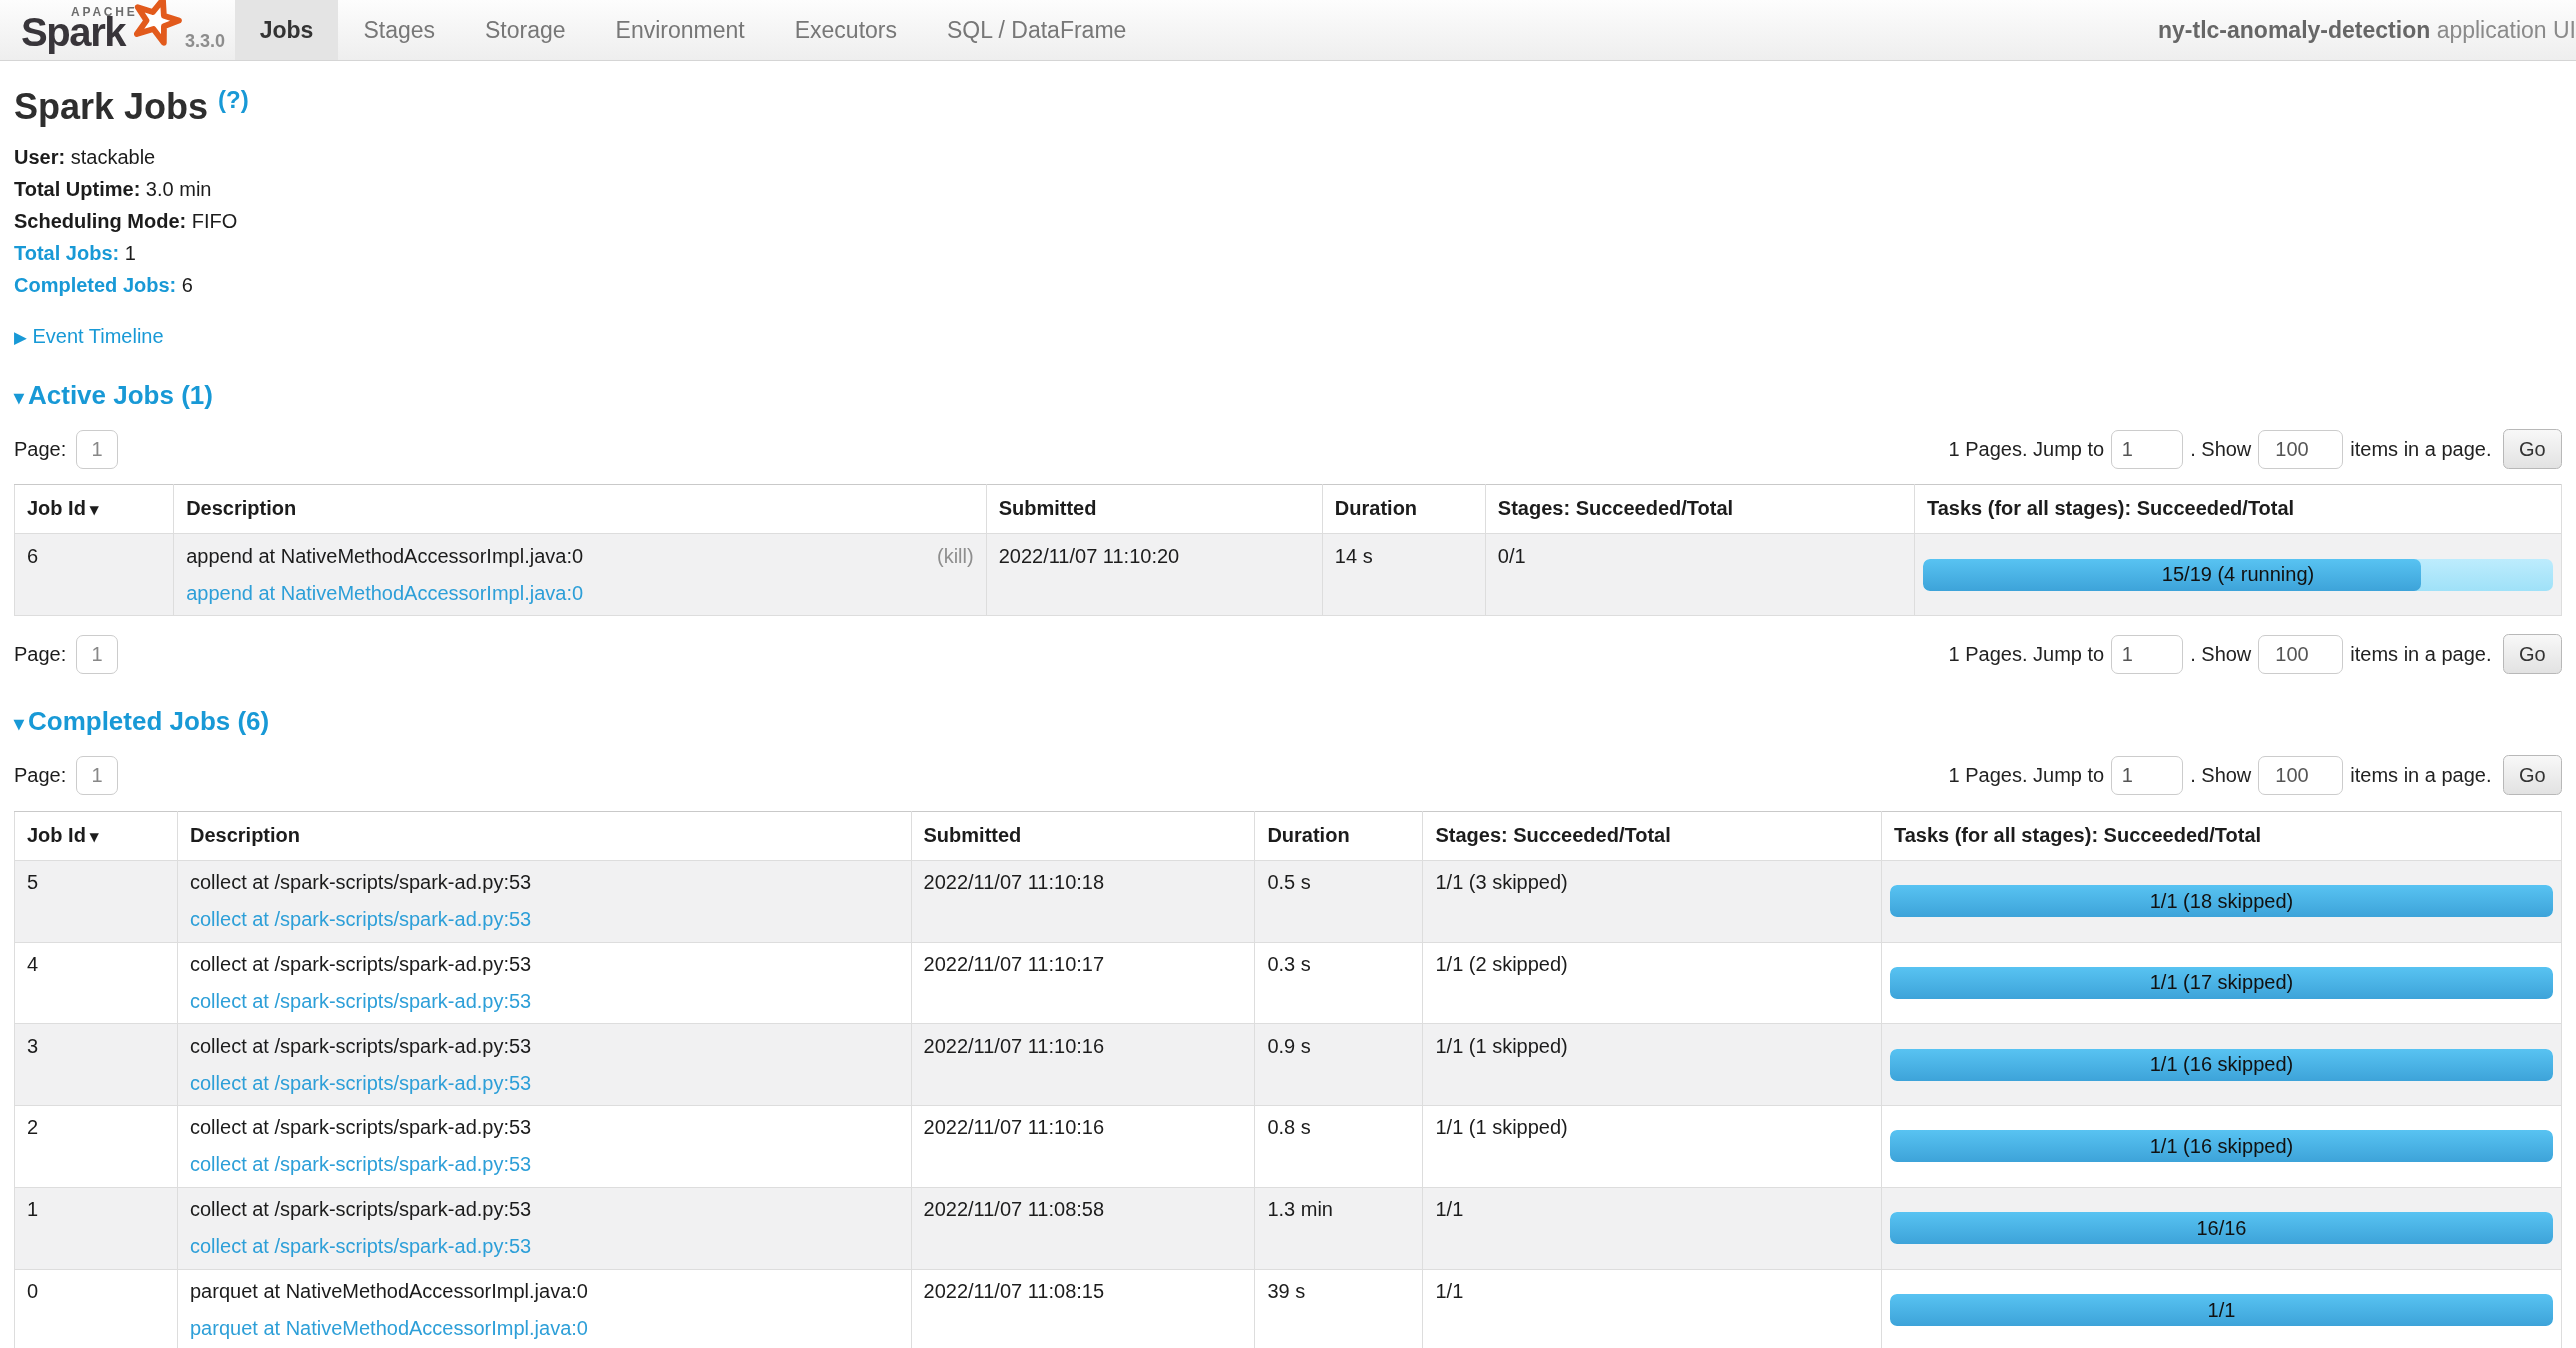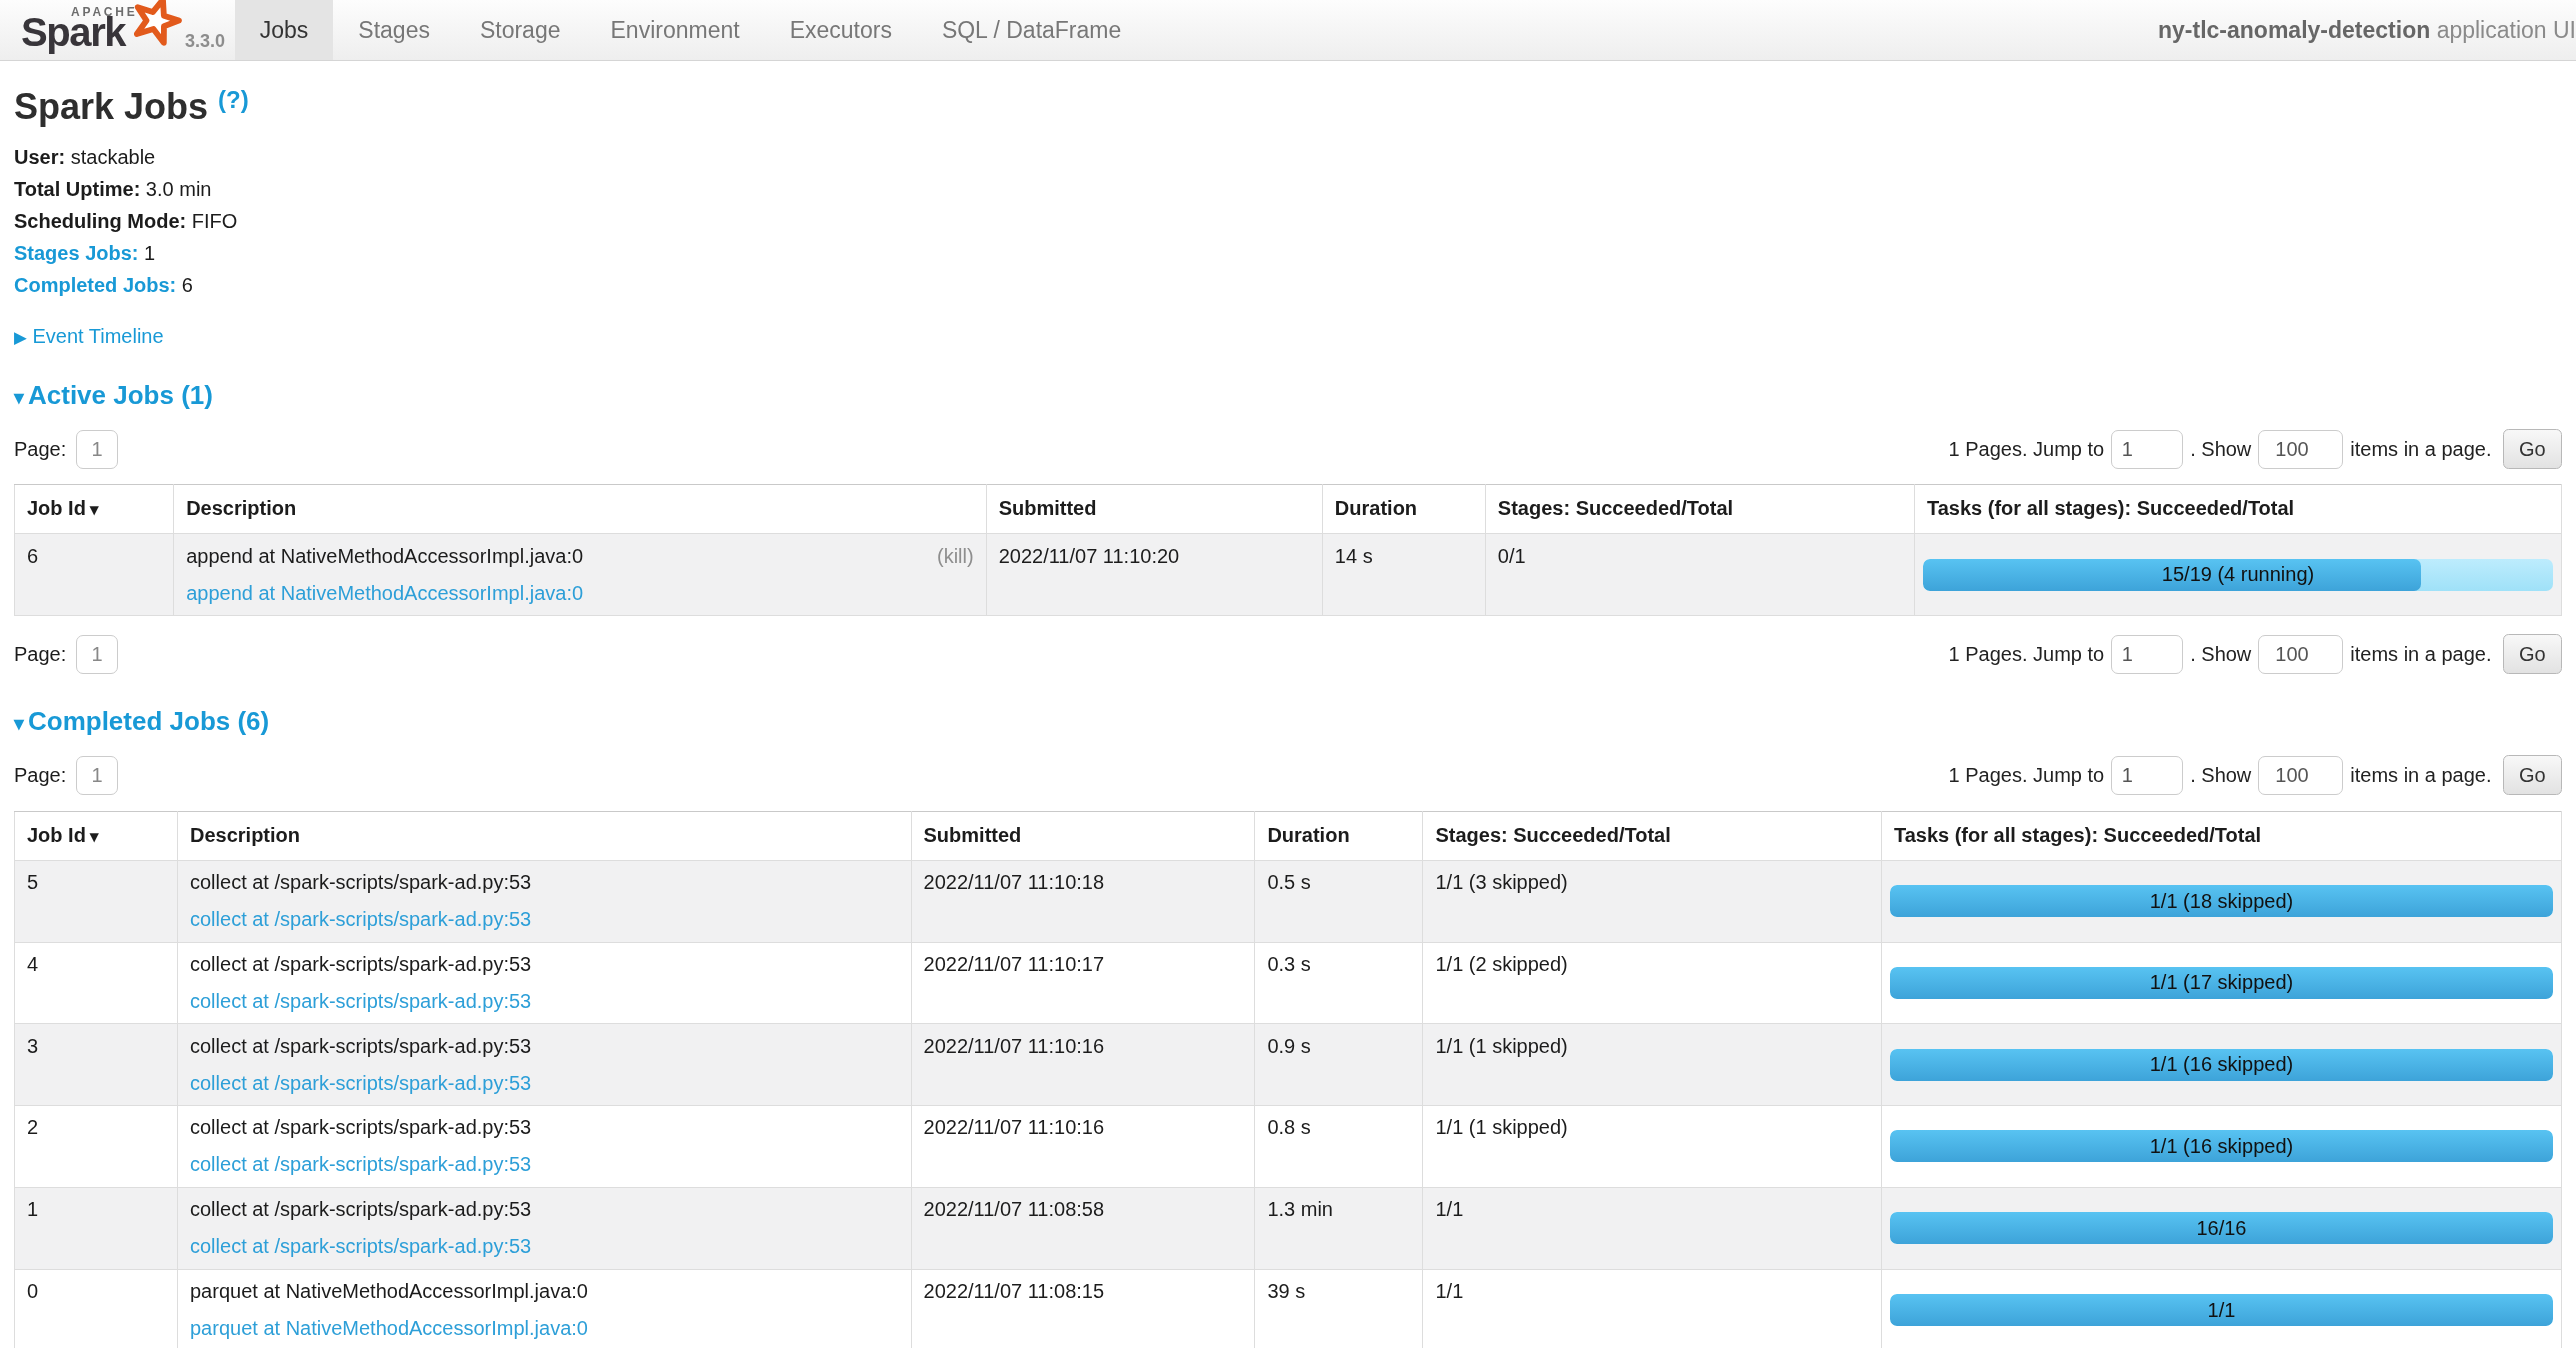--- a/index.html
+++ b/index.html
@@ -38,21 +38,21 @@
   .logo-star { position: absolute; top: -4.2px; left: 110px; }
   .logo-version {
     font-size: 18px; font-weight: bold; color: #8d8d8d; margin-left: 7px;
     padding-bottom: 4.2px;
   }
   .tabs { display: flex; list-style: none; margin: 0; padding: 0; }
   .tab {
     display: flex; align-items: center;
     padding: 0 25px; font-size: 23px; color: #777777; cursor: pointer;
   }
-  .tab.active { background: #e4e4e4; color: #333333; }
+  .tab.active { background: #e4e4e4; color: #333333; font-weight: bold; }
   .app-id {
     margin-left: auto; display: flex; align-items: center;
     font-size: 23px; color: #8a8a8a; white-space: pre;
   }
   .app-id b { color: #666666; }
 
   
   .content { padding: 0 14px 21px 14px; }
   h1 { font-size: 36px; margin: 25px 0 9.7px 0; color: #2e2e2e; font-weight: bold; }
   .help-link { color: #1899d6; font-size: 24px; position: relative; top: -11px; text-decoration: none; font-weight: bold; }
@@ -166,21 +166,21 @@
 <div class="content">
 
   <h1><span>Spark Jobs</span>
     <a class="help-link">(?)</a>
   </h1>
 
   <ul class="summary">
     <li><strong>User:</strong> <span>stackable</span></li>
     <li><strong>Total Uptime:</strong> <span>3.0 min</span></li>
     <li><strong>Scheduling Mode:</strong> <span>FIFO</span></li>
-    <li><strong class="blue-label">Stages Jobs:</strong> <span>1</span></li>
+    <li><strong class="blue-label">Total Jobs:</strong> <span>1</span></li>
     <li><strong class="blue-label">Completed Jobs:</strong> <span>6</span></li>
   </ul>
 
   <div class="timeline-toggle">
     <span class="tri">▶</span><span>Event Timeline</span>
   </div>
 
   <h2 class="section-heading">
     <span class="tri">▾</span><span>Active Jobs (1)</span>
   </h2>

